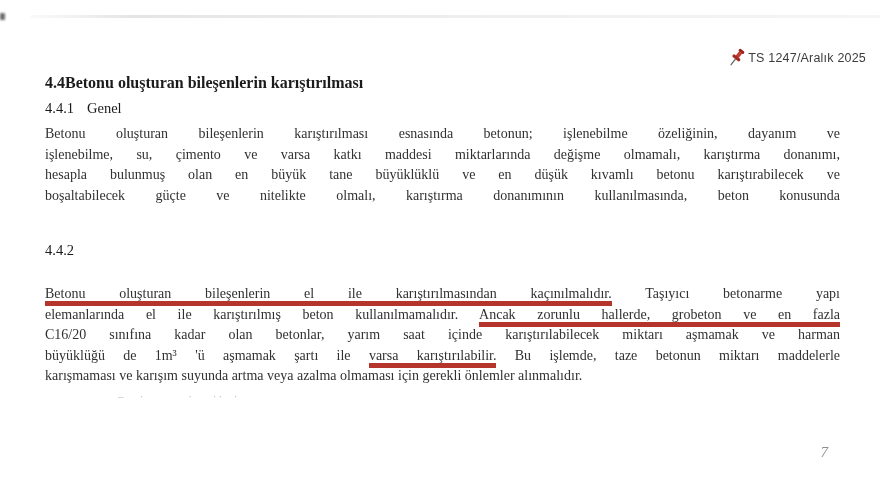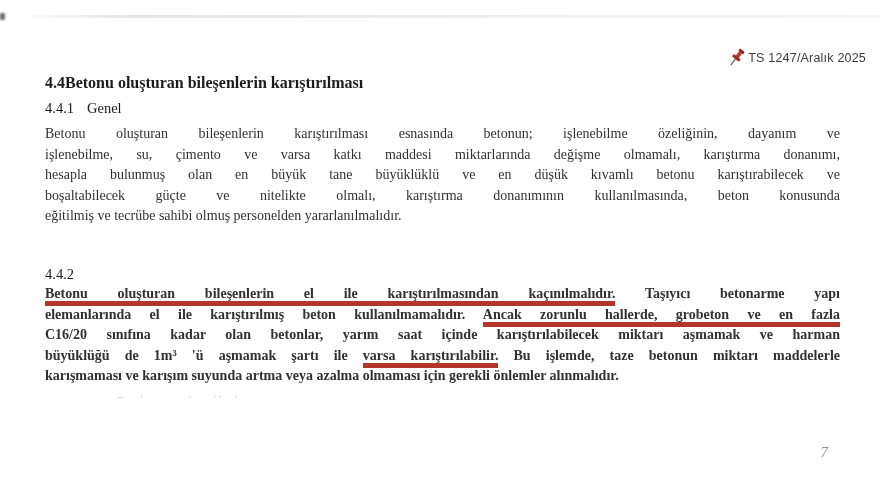--- a/index.html
+++ b/index.html
@@ -26,24 +26,24 @@
     position:absolute;top:46px;right:14px;height:24px;
     display:flex;align-items:center;
     font-family:"Liberation Sans","DejaVu Sans",sans-serif;
     font-size:12.5px;color:#3c3c3c;letter-spacing:.2px;
   }
   .pin{width:22px;height:24px;display:inline-block;}
   .content{position:absolute;left:45px;width:795px;}
   .h-main{top:74px;display:flex;font-weight:bold;font-size:16px;color:var(--heading);}
   .h-sub{display:flex;gap:13px;font-weight:normal;font-size:14.5px;color:var(--heading);}
   .h-441{top:100px;}
-  .h-442{top:266px;}
+  .h-442{top:242px;}
   .para{font-size:14px;line-height:20.5px;color:#313131;}
   .para-441{top:124px;}
-  .para-442{top:284px;font-weight:bold;}
+  .para-442{top:284px;}
   .pline{text-align:justify;white-space:normal;}
   .pline.just{text-align-last:justify;}
   .red-underline{
     border-bottom:5px solid var(--red);
     padding-bottom:0px;
   }
   .remnant{
     position:absolute;top:390px;left:118px;
     font-size:11px;color:#b9b9b9;white-space:pre;
     letter-spacing:2px;filter:blur(.6px);
@@ -83,21 +83,20 @@
   <div class="content h-sub h-441" style="position:absolute;">
     <span>4.4.1</span>
     <span>Genel</span>
   </div>
 
   <div class="content para para-441" style="position:absolute;">
       <div class="pline just"><span>Betonu oluşturan bileşenlerin karıştırılması esnasında betonun; işlenebilme özeliğinin, dayanım ve</span></div>
       <div class="pline just"><span>işlenebilme, su, çimento ve varsa katkı maddesi miktarlarında değişme olmamalı, karıştırma donanımı,</span></div>
       <div class="pline just"><span>hesapla bulunmuş olan en büyük tane büyüklüklü ve en düşük kıvamlı betonu karıştırabilecek ve</span></div>
       <div class="pline just"><span>boşaltabilecek güçte ve nitelikte olmalı, karıştırma donanımının kullanılmasında, beton konusunda</span></div>
-      <div class="pline"><span>eğitilmiş ve tecrübe sahibi olmuş personelden yararlanılmalıdır.</span></div>
     </div>
 
   <div class="content h-sub h-442" style="position:absolute;">
     <span>4.4.2</span>
   </div>
 
   <div class="content para para-442" style="position:absolute;">
       <div class="pline just"><span class="red-underline">Betonu oluşturan bileşenlerin el ile karıştırılmasından kaçınılmalıdır.</span><span> Taşıyıcı betonarme yapı</span></div>
       <div class="pline just"><span>elemanlarında el ile karıştırılmış beton kullanılmamalıdır. </span><span class="red-underline">Ancak zorunlu hallerde, grobeton ve en fazla</span></div>
       <div class="pline just"><span>C16/20 sınıfına kadar olan betonlar, yarım saat içinde karıştırılabilecek miktarı aşmamak ve harman</span></div>

